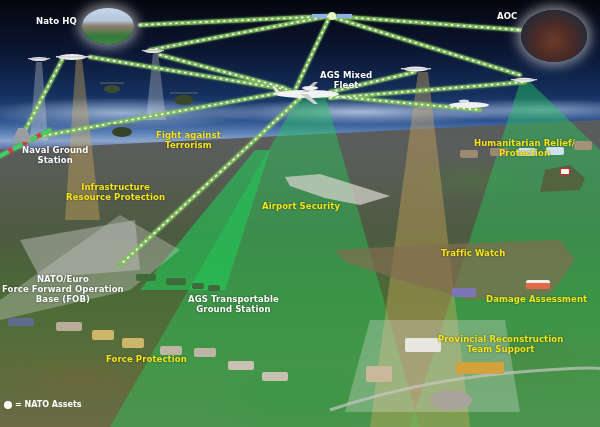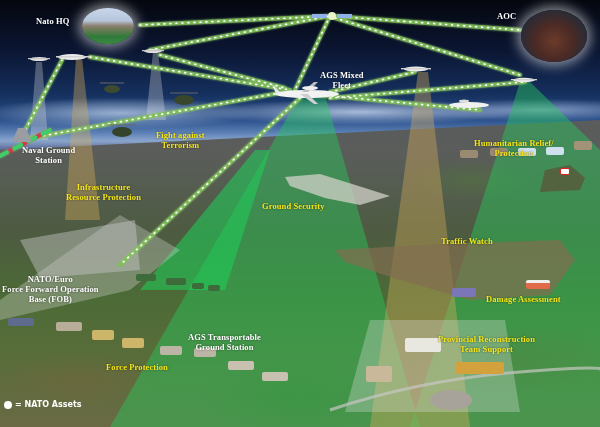--- a/index.html
+++ b/index.html
@@ -32,21 +32,20 @@
   }
   .beam { position: absolute; left: 0; top: 0; width: 600px; height: 427px; }
   .beam-green { background: rgba(40, 200, 90, 0.45); }
   .beam-green-strong { background: rgba(30, 210, 90, 0.55); }
   .beam-yellow { background: rgba(210, 170, 90, 0.40); }
   .beam-white { background: rgba(230, 230, 230, 0.30); }
   .label {
     position: absolute; font-weight: bold; font-size: 8.5px; line-height: 10px;
     text-align: center; white-space: pre-line; letter-spacing: 0.1px;
     text-shadow: 0 0 2px rgba(0,0,0,0.6);
-    font-family: Liberation Serif, serif;
   }
   .label.white { color: #ffffff; }
   .label.yellow { color: #f5e61a; }
   .photo-oval {
     position: absolute; border-radius: 50%; overflow: hidden;
     box-shadow: 0 0 12px 4px rgba(255,255,255,0.5);
   }
   .hq-oval {
     background: linear-gradient(180deg, #c8d6ea 0%, #b7c7db 35%, #8a7d6d 50%, #6d7b57 60%, #2f7a3a 80%, #3c8a40 100%);
   }
@@ -224,35 +223,35 @@
 
   <div class="label white" style="left:36px; top:16px;">Nato HQ</div>
   <div class="label white" style="left:497px; top:11px;">AOC</div>
   <div class="label white" style="left:22px; top:145px;">Naval Ground
 Station</div>
   <div class="label white" style="left:320px; top:70px;">AGS Mixed
 Fleet</div>
   <div class="label white" style="left:2px; top:274px;">NATO/Euro
 Force Forward Operation
 Base (FOB)</div>
-  <div class="label white" style="left:188px; top:294px;margin-top:38px;">AGS Transportable
+  <div class="label white" style="left:188px; top:294px;">AGS Transportable
 Ground Station</div>
 
   <div class="label yellow" style="left:156px; top:130px;">Fight against
 Terrorism</div>
   <div class="label yellow" style="left:474px; top:126px;margin-top:12px;">Humanitarian Relief/
 Protection</div>
   <div class="label yellow" style="left:66px; top:182px;">Infrastructure
 Resource Protection</div>
-  <div class="label yellow" style="left:262px; top:201px;">Ground Security</div>
-  <div class="label yellow" style="left:441px; top:236px;">Traffic Watch</div>
+  <div class="label yellow" style="left:262px; top:201px;">Airport Security</div>
+  <div class="label yellow" style="left:441px; top:248px;">Traffic Watch</div>
   <div class="label yellow" style="left:486px; top:294px;">Damage Assessment</div>
   <div class="label yellow" style="left:438px; top:334px;">Provincial Reconstruction
 Team Support</div>
-  <div class="label yellow" style="left:106px; top:362px;">Force Protection</div>
+  <div class="label yellow" style="left:106px; top:354px;">Force Protection</div>
 
   <div class="legend">
     <div class="legend-row">
       <span class="dot" style="background:#ffffff;"></span>
       <span style="color:#ffffff;">= NATO Assets</span>
     </div>
   </div>
 
 </div>
 

